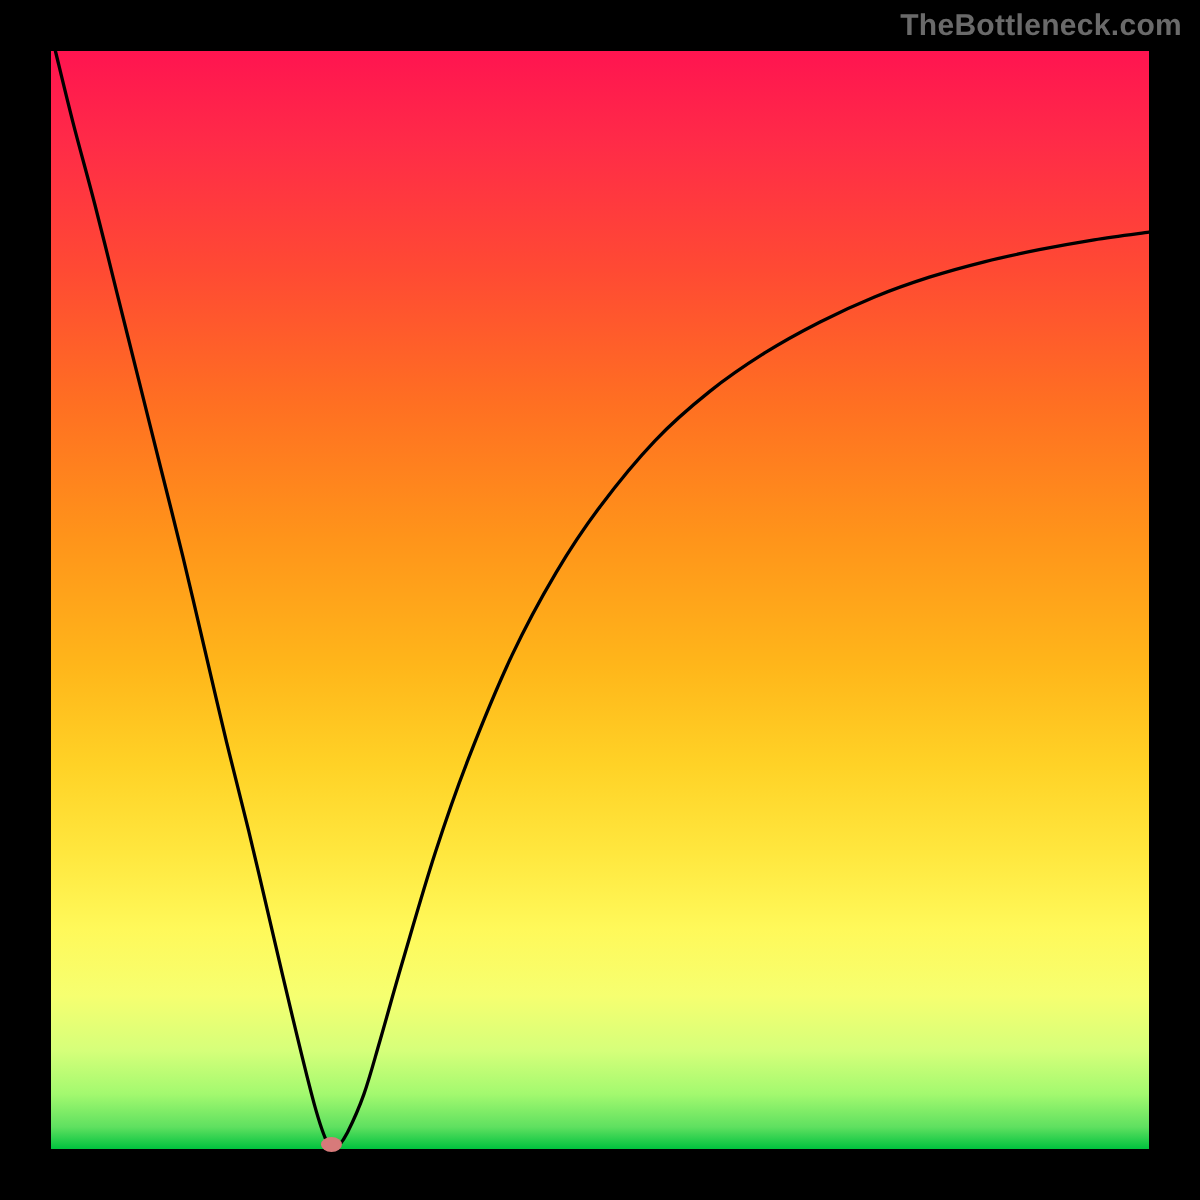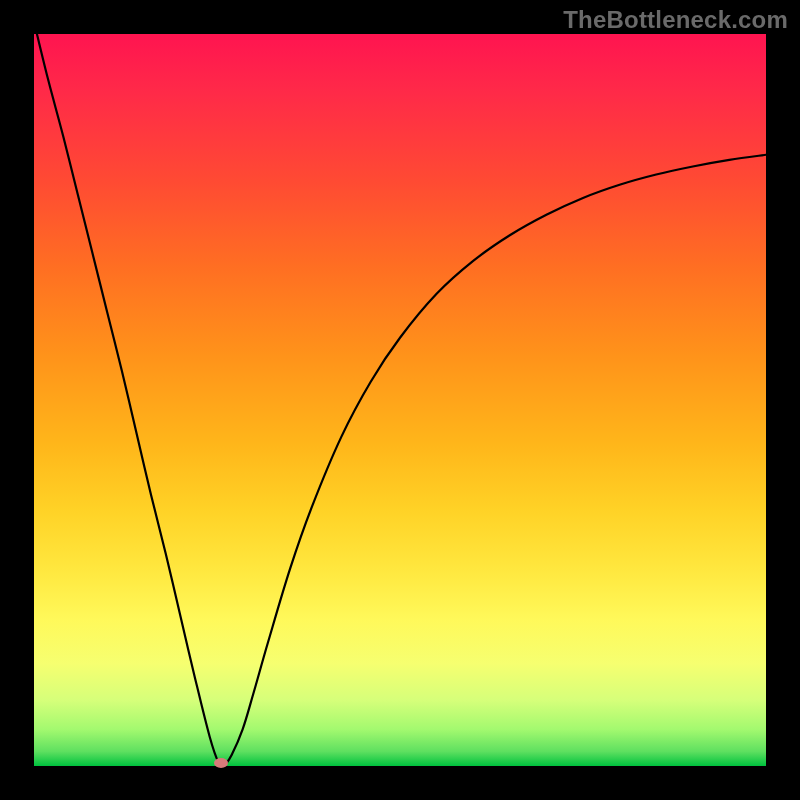--- a/index.html
+++ b/index.html
@@ -40,21 +40,21 @@
       #a3f96f 95%,
       #5fe060 98%,
       #00c23e 100%
     );
   }
   .watermark {
     position: absolute;
     top: 6px;
     right: 12px;
     color: #6a6a6a;
-    font-size: 24px;
+    font-size: 20px;
     font-weight: 600;
     letter-spacing: 0.2px;
     user-select: none;
   }
   svg.curve {
     position: absolute;
     left: 0;
     top: 0;
     width: 732px;
     height: 732px;

